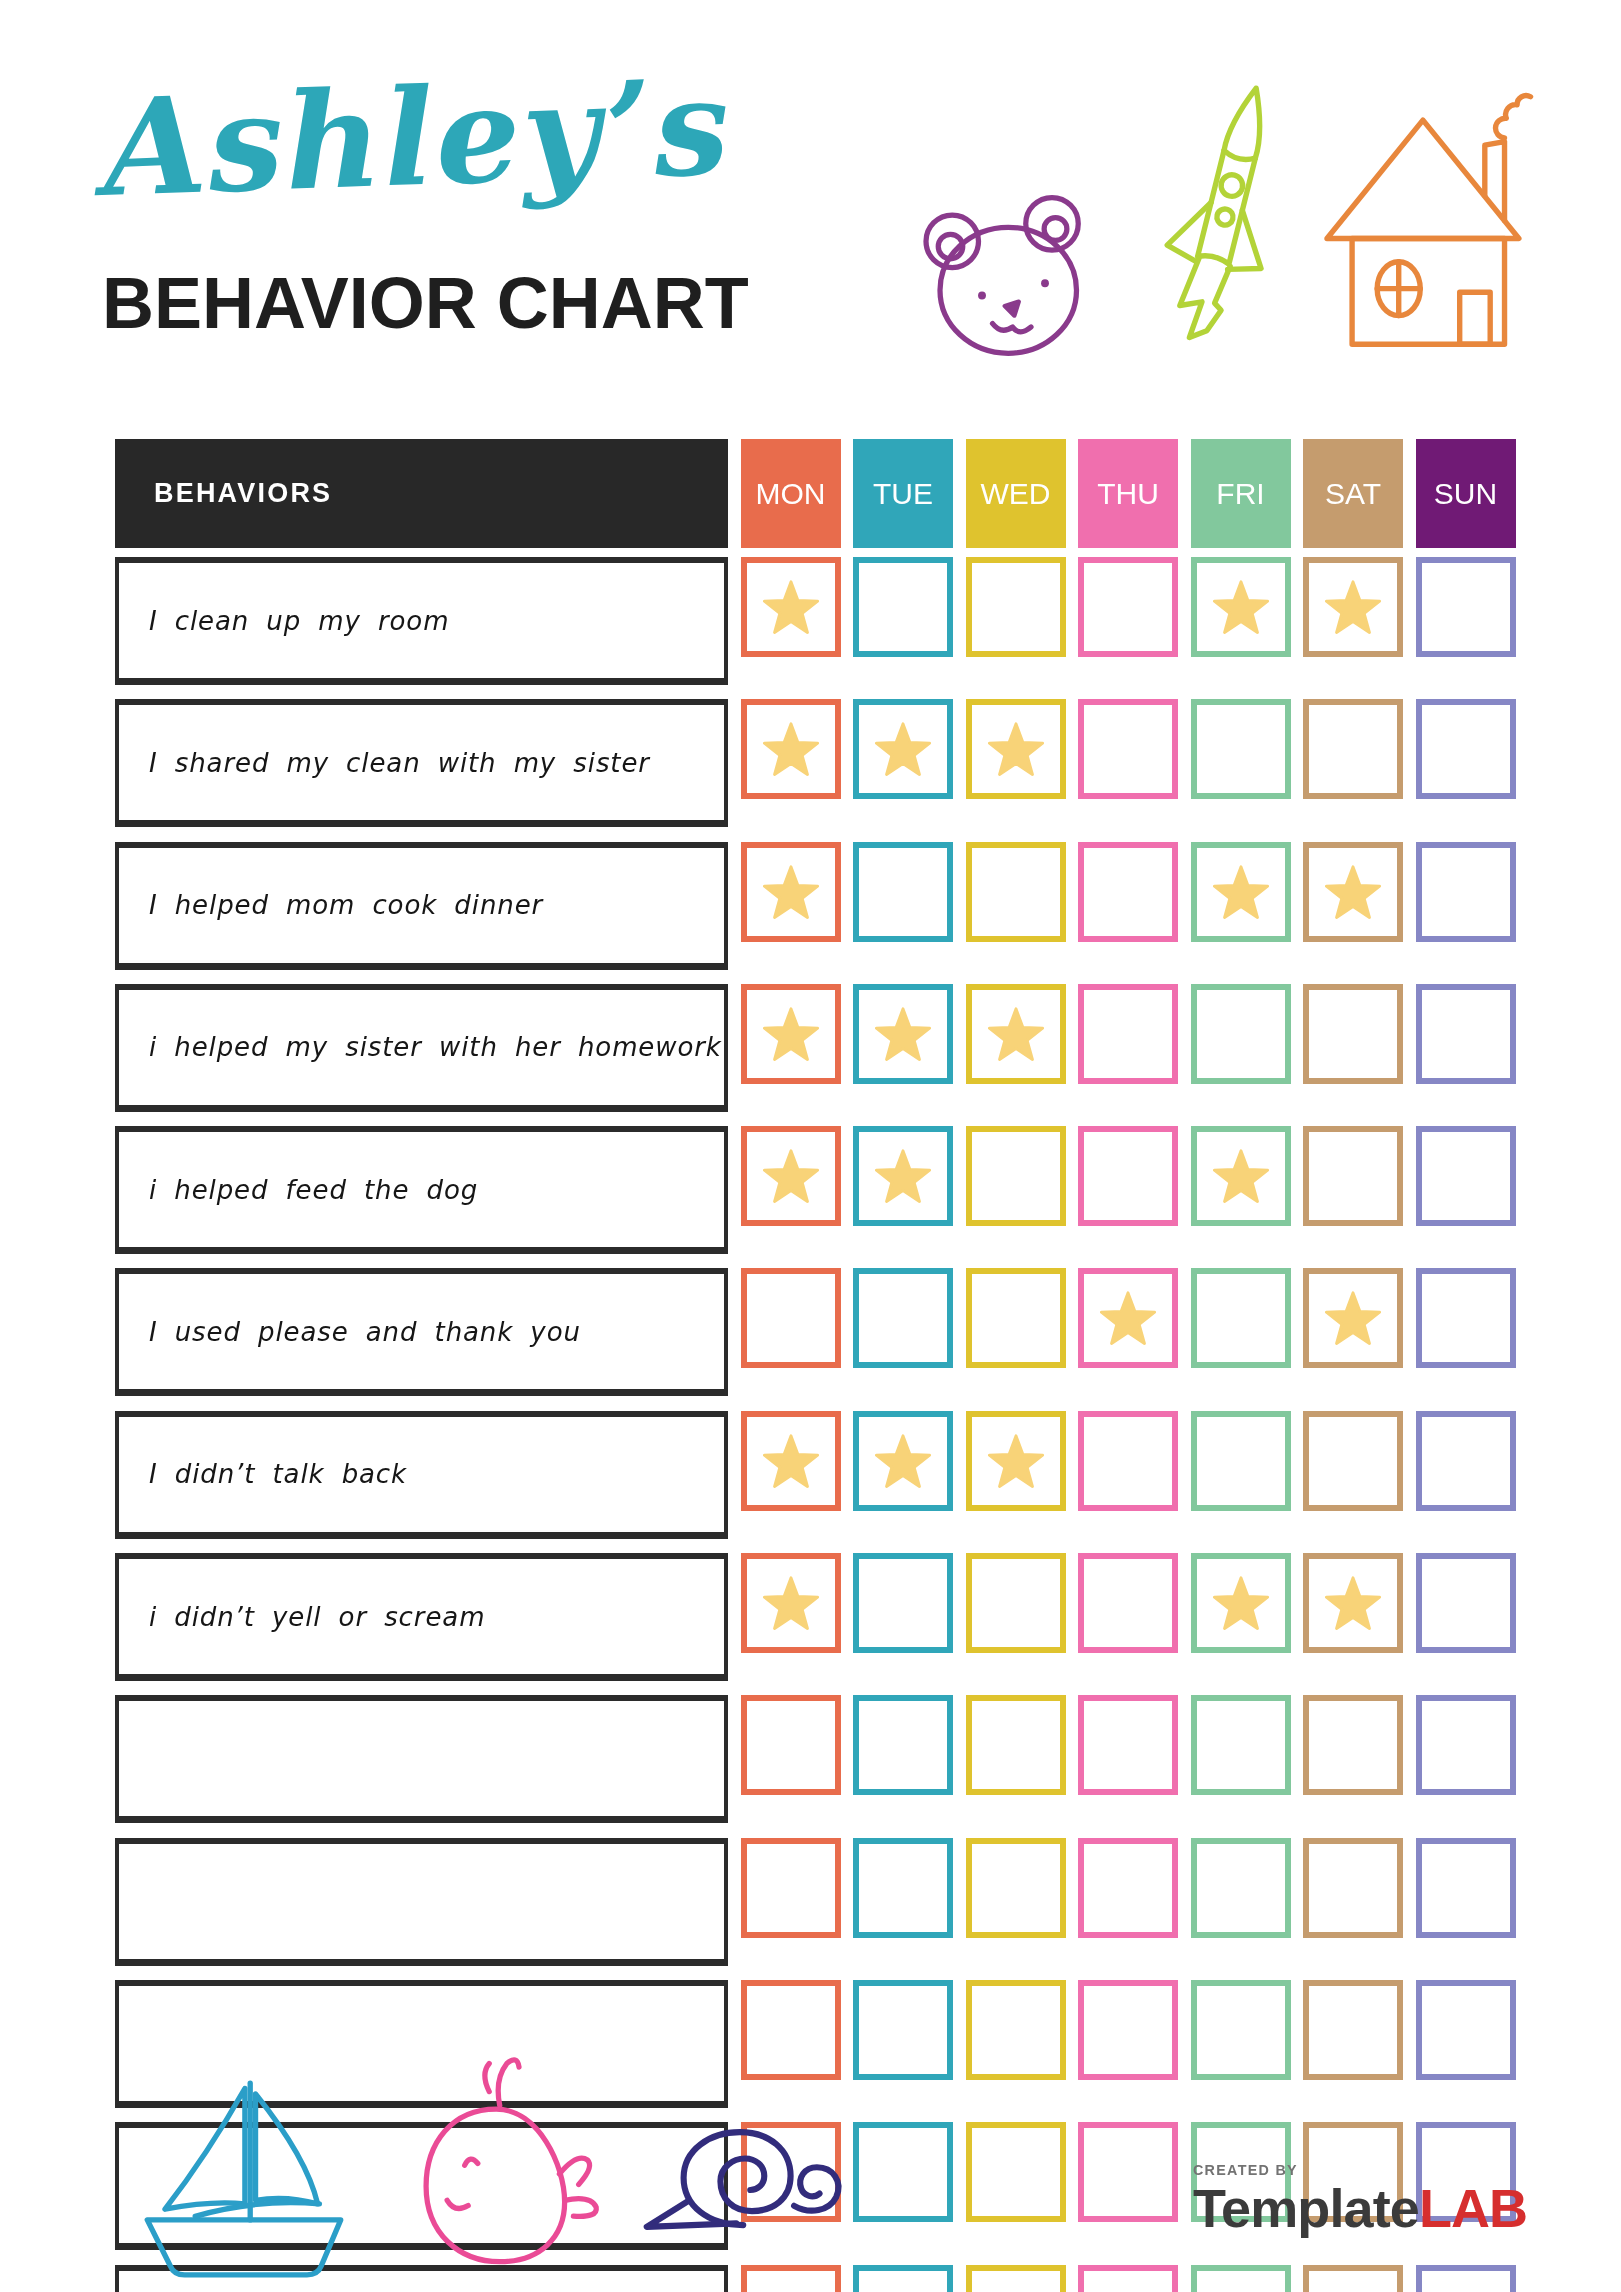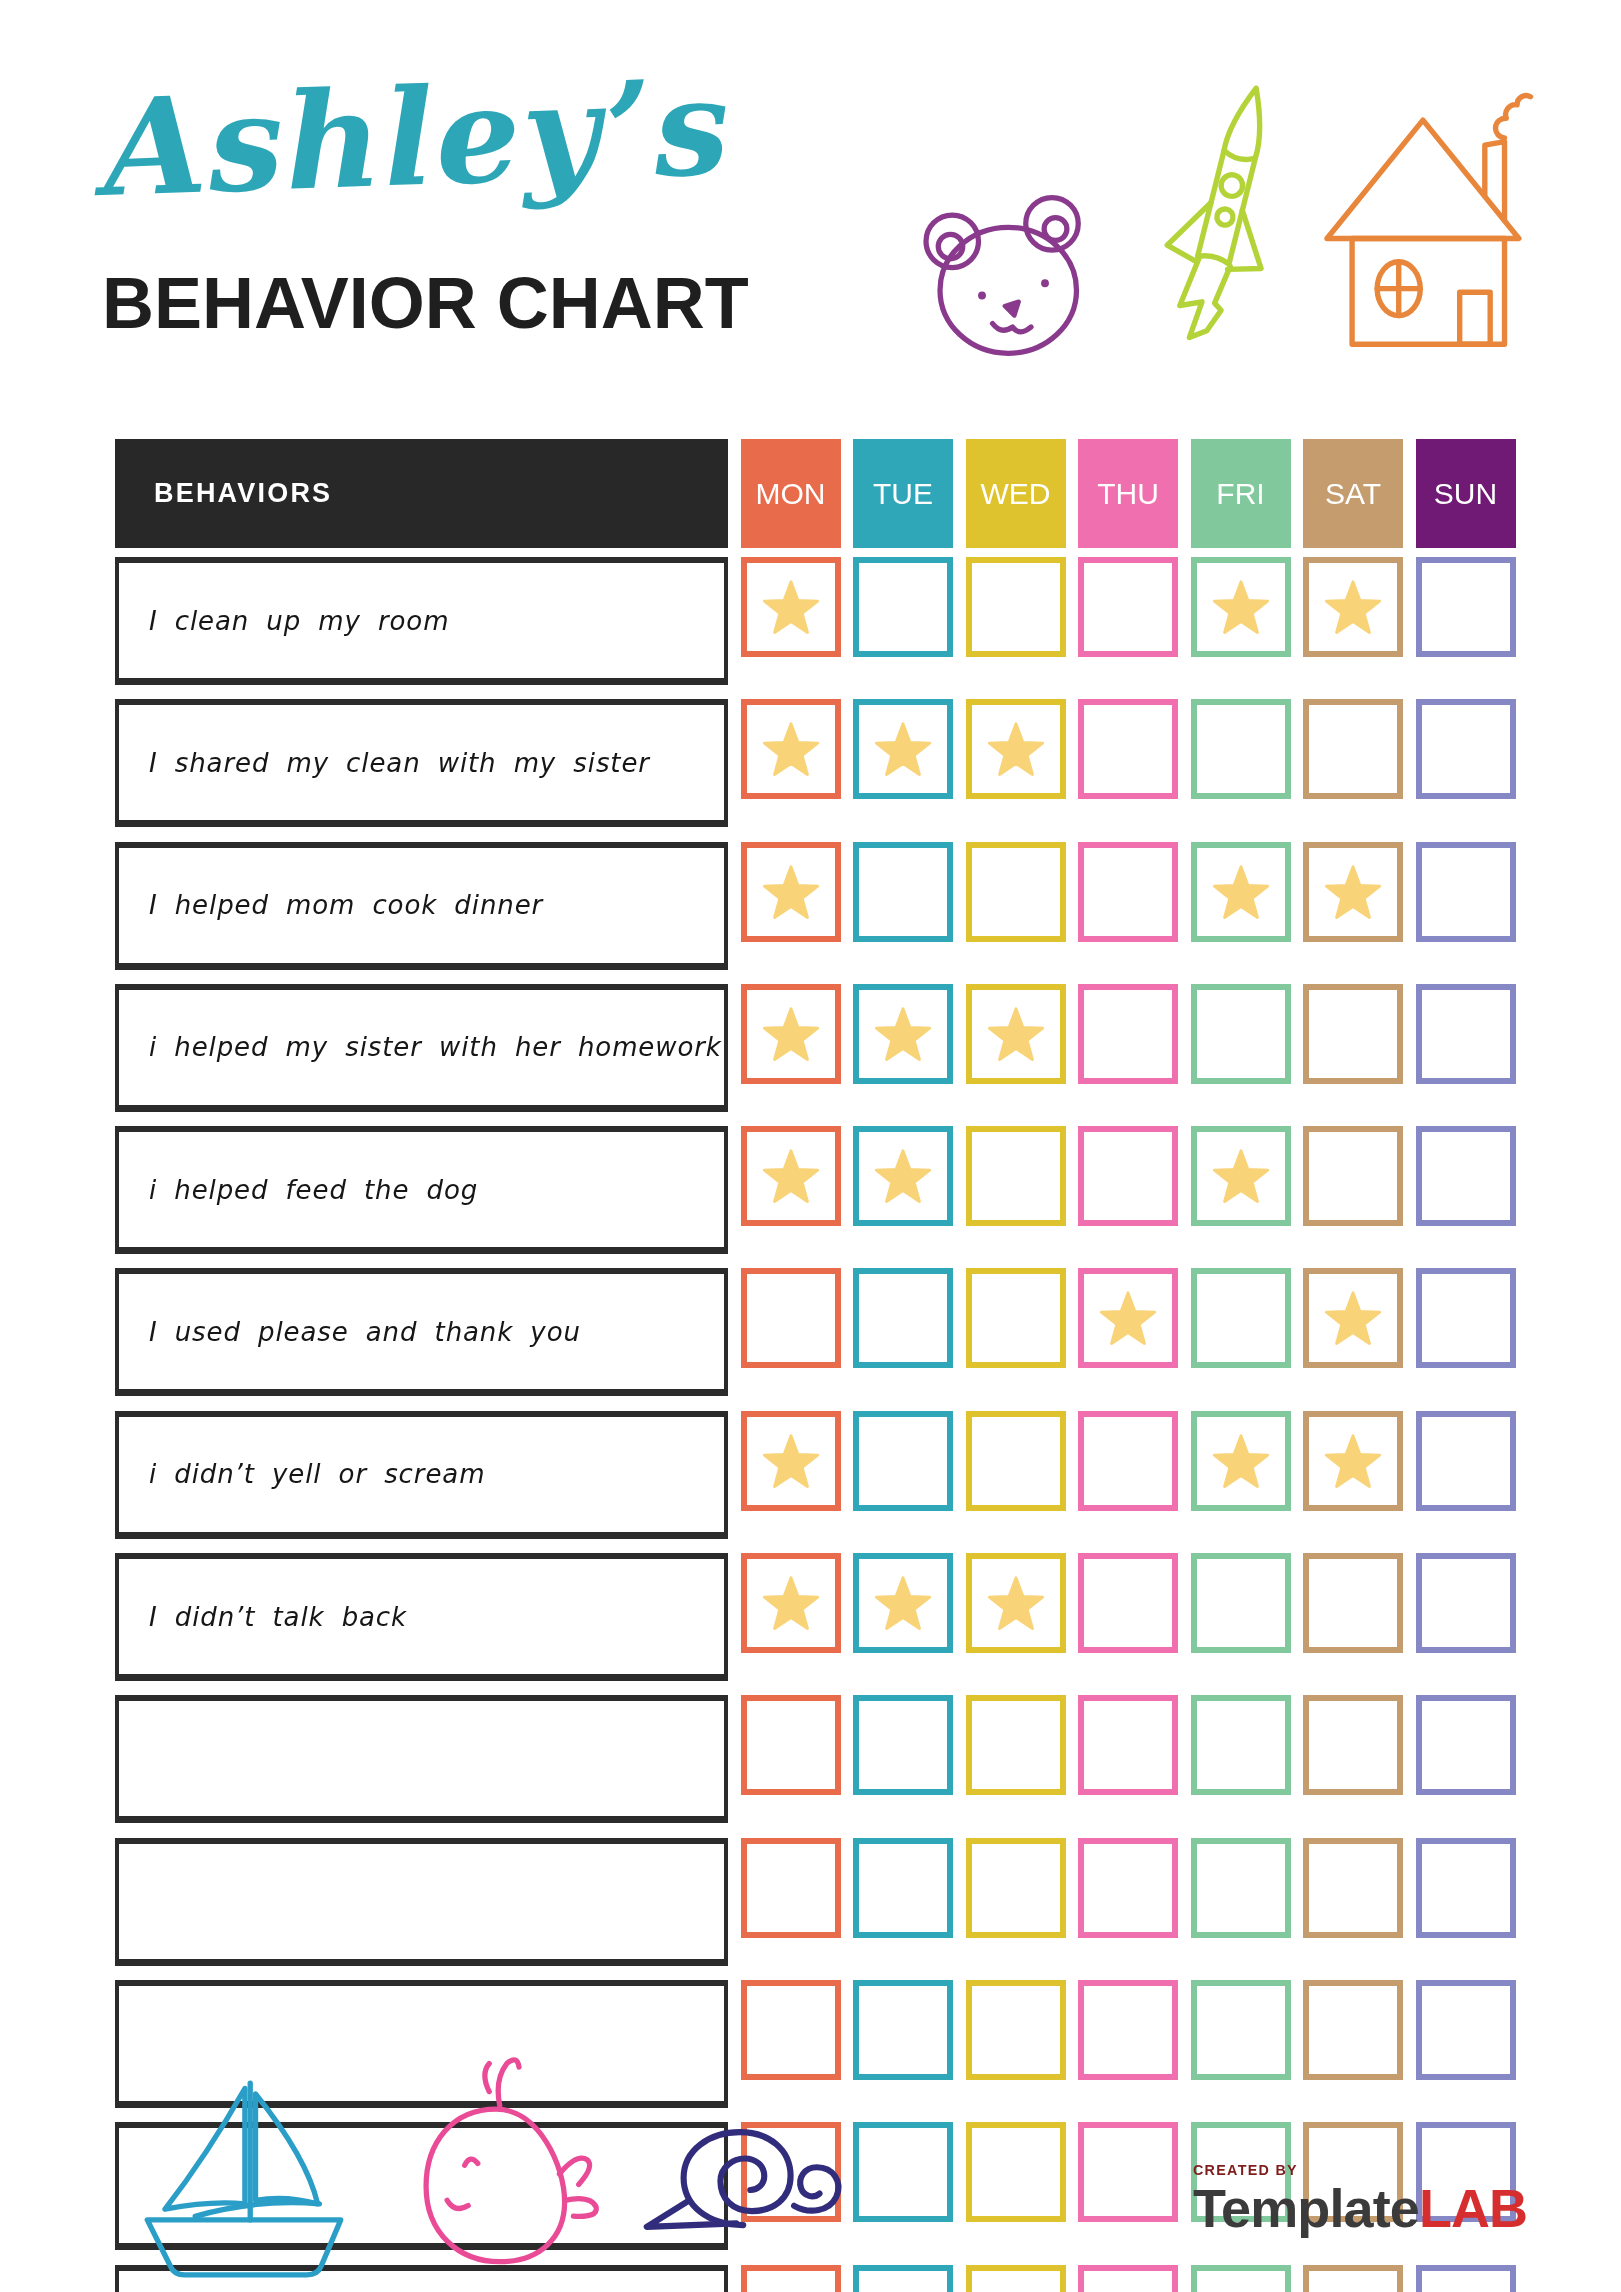--- a/index.html
+++ b/index.html
@@ -48,21 +48,21 @@
     white-space:nowrap; overflow:hidden;
   }
   .day-cell {
     width:100px; height:100px; box-sizing:border-box; background:#ffffff;
     border:6.3px solid; display:flex; align-items:center; justify-content:center;
   }
   .day-cell svg { display:block; }
 
   
   .logo { position:absolute; left:1193px; top:2162px; }
-  .created-by { font-size:14.3px; font-weight:bold; color:#7f1d1d; letter-spacing:1.3px; }
+  .created-by { font-size:14.3px; font-weight:bold; color:#737373; letter-spacing:1.3px; }
   .brand { font-size:54px; font-weight:bold; line-height:1.0; letter-spacing:-0.9px; margin-top:2.7px; white-space:nowrap; }
   .brand .dark { color:#3b3b3b; }
   .brand .red  { color:#d62e2e; }
 </style>
 </head>
 <body>
 
 <div class="page">
 
   <div class="script-title">Ashley’s</div>
@@ -242,61 +242,61 @@
           </div>
           <div class="day-cell" style="border-color: rgb(130, 200, 157);"></div>
           <div class="day-cell" style="border-color: rgb(197, 156, 110);">
             <svg viewBox="0 0 100 100" width="56" height="56">
               <polygon points="50,5 62.3,38 97.6,39.6 70,61.5 79.4,95.5 50,76 20.6,95.5 30,61.5 2.4,39.6 37.7,38" fill="#f8d378" stroke="#f8d378" stroke-width="5" stroke-linejoin="round"></polygon>
             </svg>
           </div>
           <div class="day-cell" style="border-color: rgb(134, 135, 197);"></div>
         </div>
         <div class="row">
+          <div class="behavior-box">I didn’t talk back</div>
+          <div class="day-cell" style="border-color: rgb(232, 108, 76);">
+            <svg viewBox="0 0 100 100" width="56" height="56">
+              <polygon points="50,5 62.3,38 97.6,39.6 70,61.5 79.4,95.5 50,76 20.6,95.5 30,61.5 2.4,39.6 37.7,38" fill="#f8d378" stroke="#f8d378" stroke-width="5" stroke-linejoin="round"></polygon>
+            </svg>
+          </div>
+          <div class="day-cell" style="border-color: rgb(48, 166, 185);">
+            <svg viewBox="0 0 100 100" width="56" height="56">
+              <polygon points="50,5 62.3,38 97.6,39.6 70,61.5 79.4,95.5 50,76 20.6,95.5 30,61.5 2.4,39.6 37.7,38" fill="#f8d378" stroke="#f8d378" stroke-width="5" stroke-linejoin="round"></polygon>
+            </svg>
+          </div>
+          <div class="day-cell" style="border-color: rgb(223, 195, 46);">
+            <svg viewBox="0 0 100 100" width="56" height="56">
+              <polygon points="50,5 62.3,38 97.6,39.6 70,61.5 79.4,95.5 50,76 20.6,95.5 30,61.5 2.4,39.6 37.7,38" fill="#f8d378" stroke="#f8d378" stroke-width="5" stroke-linejoin="round"></polygon>
+            </svg>
+          </div>
+          <div class="day-cell" style="border-color: rgb(240, 111, 174);"></div>
+          <div class="day-cell" style="border-color: rgb(130, 200, 157);"></div>
+          <div class="day-cell" style="border-color: rgb(197, 156, 110);"></div>
+          <div class="day-cell" style="border-color: rgb(134, 135, 197);"></div>
+        </div>
+        <div class="row">
           <div class="behavior-box">i didn’t yell or scream</div>
           <div class="day-cell" style="border-color: rgb(232, 108, 76);">
             <svg viewBox="0 0 100 100" width="56" height="56">
               <polygon points="50,5 62.3,38 97.6,39.6 70,61.5 79.4,95.5 50,76 20.6,95.5 30,61.5 2.4,39.6 37.7,38" fill="#f8d378" stroke="#f8d378" stroke-width="5" stroke-linejoin="round"></polygon>
             </svg>
           </div>
           <div class="day-cell" style="border-color: rgb(48, 166, 185);"></div>
           <div class="day-cell" style="border-color: rgb(223, 195, 46);"></div>
           <div class="day-cell" style="border-color: rgb(240, 111, 174);"></div>
           <div class="day-cell" style="border-color: rgb(130, 200, 157);">
             <svg viewBox="0 0 100 100" width="56" height="56">
               <polygon points="50,5 62.3,38 97.6,39.6 70,61.5 79.4,95.5 50,76 20.6,95.5 30,61.5 2.4,39.6 37.7,38" fill="#f8d378" stroke="#f8d378" stroke-width="5" stroke-linejoin="round"></polygon>
             </svg>
           </div>
           <div class="day-cell" style="border-color: rgb(197, 156, 110);">
             <svg viewBox="0 0 100 100" width="56" height="56">
               <polygon points="50,5 62.3,38 97.6,39.6 70,61.5 79.4,95.5 50,76 20.6,95.5 30,61.5 2.4,39.6 37.7,38" fill="#f8d378" stroke="#f8d378" stroke-width="5" stroke-linejoin="round"></polygon>
             </svg>
           </div>
-          <div class="day-cell" style="border-color: rgb(134, 135, 197);"></div>
-        </div>
-        <div class="row">
-          <div class="behavior-box">I didn’t talk back</div>
-          <div class="day-cell" style="border-color: rgb(232, 108, 76);">
-            <svg viewBox="0 0 100 100" width="56" height="56">
-              <polygon points="50,5 62.3,38 97.6,39.6 70,61.5 79.4,95.5 50,76 20.6,95.5 30,61.5 2.4,39.6 37.7,38" fill="#f8d378" stroke="#f8d378" stroke-width="5" stroke-linejoin="round"></polygon>
-            </svg>
-          </div>
-          <div class="day-cell" style="border-color: rgb(48, 166, 185);">
-            <svg viewBox="0 0 100 100" width="56" height="56">
-              <polygon points="50,5 62.3,38 97.6,39.6 70,61.5 79.4,95.5 50,76 20.6,95.5 30,61.5 2.4,39.6 37.7,38" fill="#f8d378" stroke="#f8d378" stroke-width="5" stroke-linejoin="round"></polygon>
-            </svg>
-          </div>
-          <div class="day-cell" style="border-color: rgb(223, 195, 46);">
-            <svg viewBox="0 0 100 100" width="56" height="56">
-              <polygon points="50,5 62.3,38 97.6,39.6 70,61.5 79.4,95.5 50,76 20.6,95.5 30,61.5 2.4,39.6 37.7,38" fill="#f8d378" stroke="#f8d378" stroke-width="5" stroke-linejoin="round"></polygon>
-            </svg>
-          </div>
-          <div class="day-cell" style="border-color: rgb(240, 111, 174);"></div>
-          <div class="day-cell" style="border-color: rgb(130, 200, 157);"></div>
-          <div class="day-cell" style="border-color: rgb(197, 156, 110);"></div>
           <div class="day-cell" style="border-color: rgb(134, 135, 197);"></div>
         </div>
         <div class="row">
           <div class="behavior-box"></div>
           <div class="day-cell" style="border-color: rgb(232, 108, 76);"></div>
           <div class="day-cell" style="border-color: rgb(48, 166, 185);"></div>
           <div class="day-cell" style="border-color: rgb(223, 195, 46);"></div>
           <div class="day-cell" style="border-color: rgb(240, 111, 174);"></div>
           <div class="day-cell" style="border-color: rgb(130, 200, 157);"></div>
           <div class="day-cell" style="border-color: rgb(197, 156, 110);"></div>

